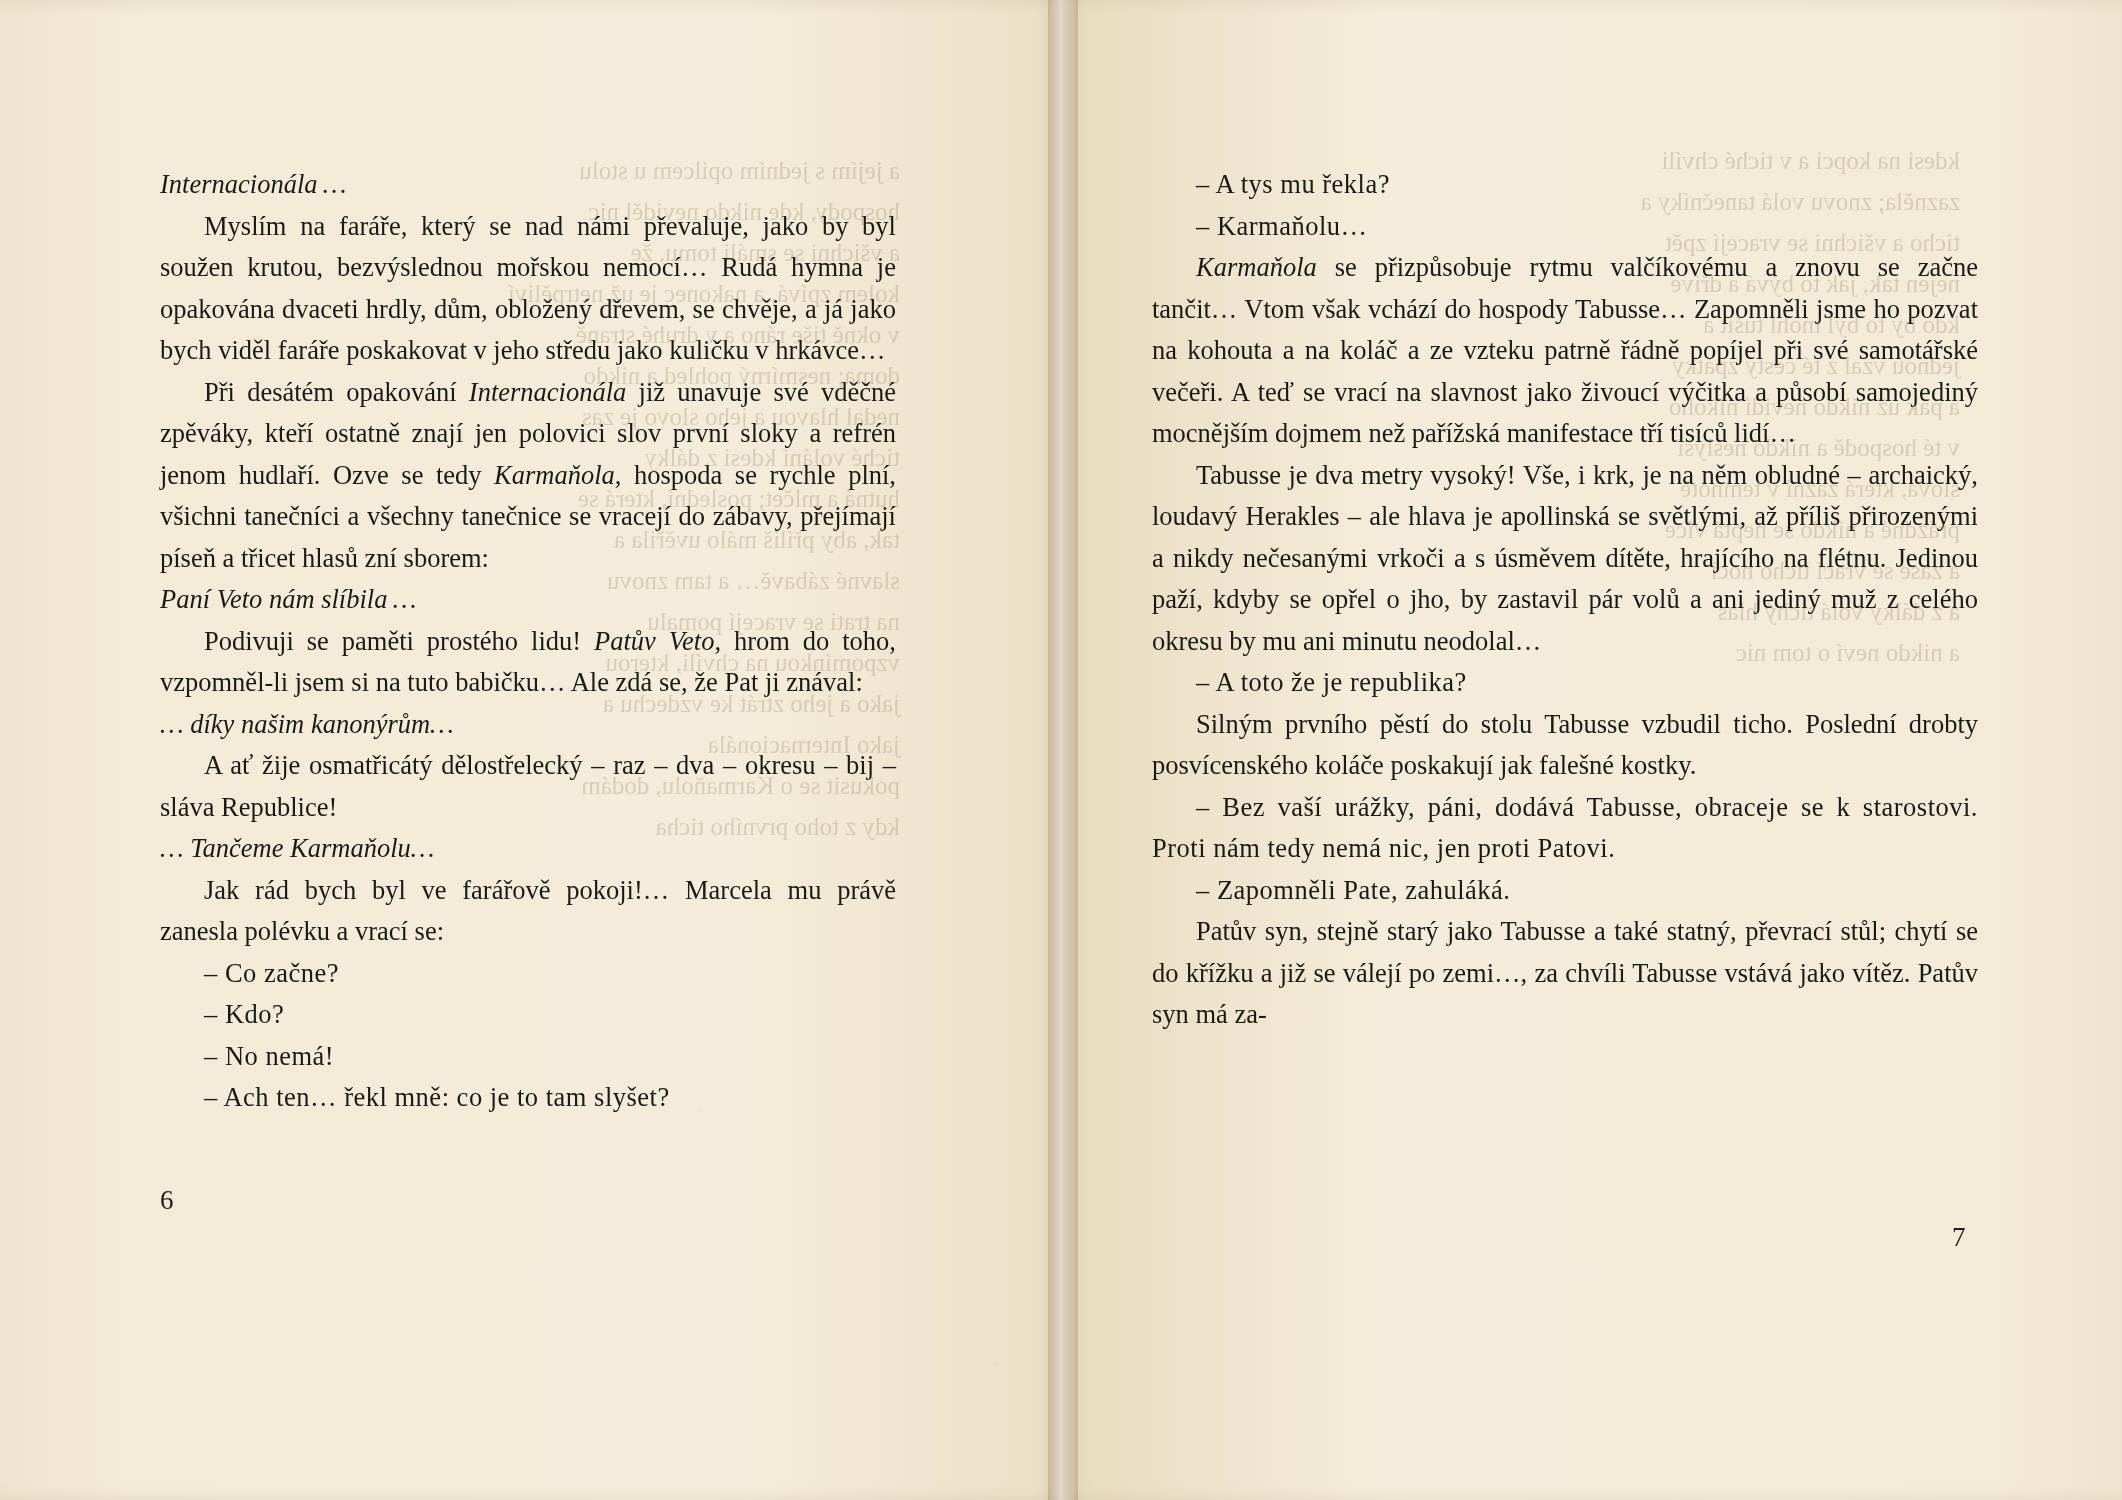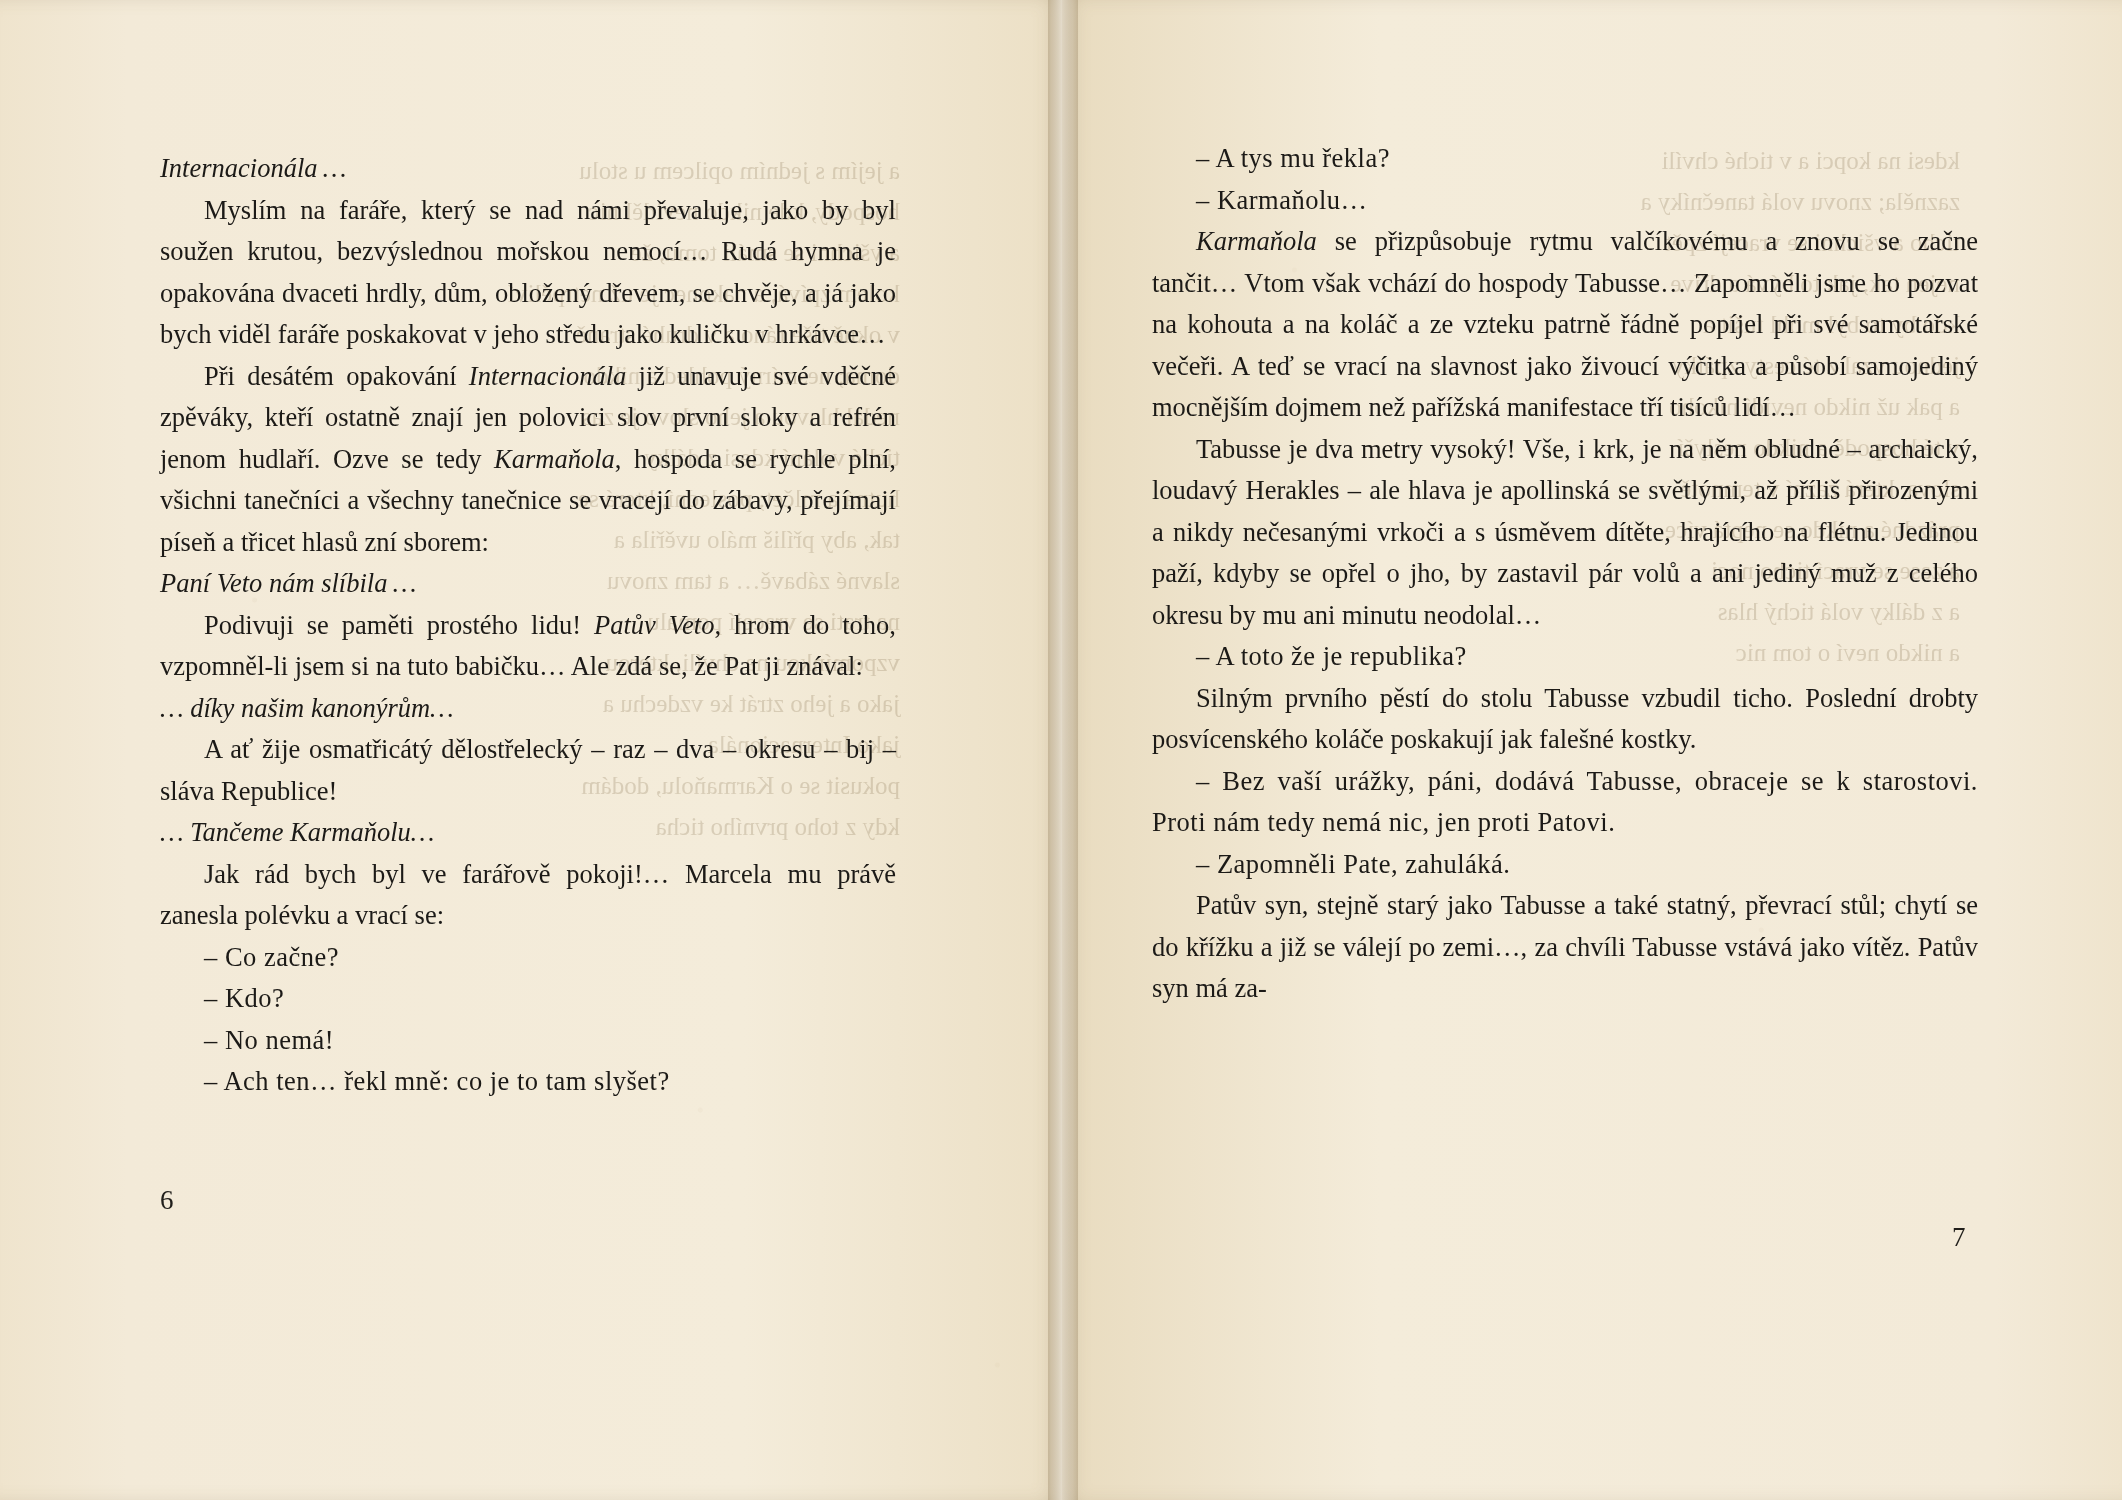--- a/index.html
+++ b/index.html
@@ -69,20 +69,21 @@
     filter: blur(0.6px);
     font-family: "Liberation Serif", serif;
   }
   .textcol {
     position: absolute;
     font-size: 26.5px;
     line-height: 41.5px;
     color: #1c1a17;
     text-align: justify;
     text-justify: inter-word;
+    margin-top: 16px;
     -webkit-font-smoothing: antialiased;
   }
   .textcol p {
     margin: 0;
   }
   .indent { text-indent: 44px; }
   .noindent { text-indent: 0; }
   .center { text-indent: 0; }
   .it { font-style: italic; }
   .folio {
@@ -150,21 +151,21 @@
     <p class="center"><span class="it">… Tančeme Karmaňolu…</span></p>
     <p class="indent"><span>Jak rád bych byl ve farářově pokoji!… Marcela mu právě zanesla polévku a vrací se:</span></p>
     <p class="indent dash"><span>– Co začne?</span></p>
     <p class="indent dash"><span>– Kdo?</span></p>
     <p class="indent dash"><span>– No nemá!</span></p>
     <p class="indent dash"><span>– Ach ten… řekl mně: co je to tam slyšet?</span></p>
   </div>
 
   <div class="folio" style="left:160px; top:1185px;">6</div>
 
-  <div class="textcol" style="left:1152px; top:138px; width:826px;">
+  <div class="textcol" style="left:1152px; top:148px; width:826px;">
     <p class="indent dash"><span>– A tys mu řekla?</span></p>
     <p class="indent dash"><span>– Karmaňolu…</span></p>
     <p class="indent"><span class="it">Karmaňola</span><span> se přizpůsobuje rytmu valčíkovému a znovu se začne tančit… Vtom však vchází do hospody Tabusse… Zapomněli jsme ho pozvat na kohouta a na koláč a ze vzteku patrně řádně popíjel při své samotářské večeři. A teď se vrací na slavnost jako živoucí výčitka a působí samojediný mocnějším dojmem než pařížská manifestace tří tisíců lidí…</span></p>
     <p class="indent"><span>Tabusse je dva metry vysoký! Vše, i krk, je na něm obludné – archaický, loudavý Herakles – ale hlava je apollinská se světlými, až příliš přirozenými a nikdy nečesanými vrkoči a s úsměvem dítěte, hrajícího na flétnu. Jedinou paží, kdyby se opřel o jho, by zastavil pár volů a ani jediný muž z celého okresu by mu ani minutu neodolal…</span></p>
     <p class="indent dash"><span>– A toto že je republika?</span></p>
     <p class="indent"><span>Silným prvního pěstí do stolu Tabusse vzbudil ticho. Poslední drobty posvícenského koláče poskakují jak falešné kostky.</span></p>
     <p class="indent dash"><span>– Bez vaší urážky, páni, dodává Tabusse, obraceje se k starostovi. Proti nám tedy nemá nic, jen proti Patovi.</span></p>
     <p class="indent dash"><span>– Zapomněli Pate, zahuláká.</span></p>
     <p class="indent"><span>Patův syn, stejně starý jako Tabusse a také statný, převrací stůl; chytí se do křížku a již se válejí po zemi…, za chvíli Tabusse vstává jako vítěz. Patův syn má za-</span></p>
   </div>

